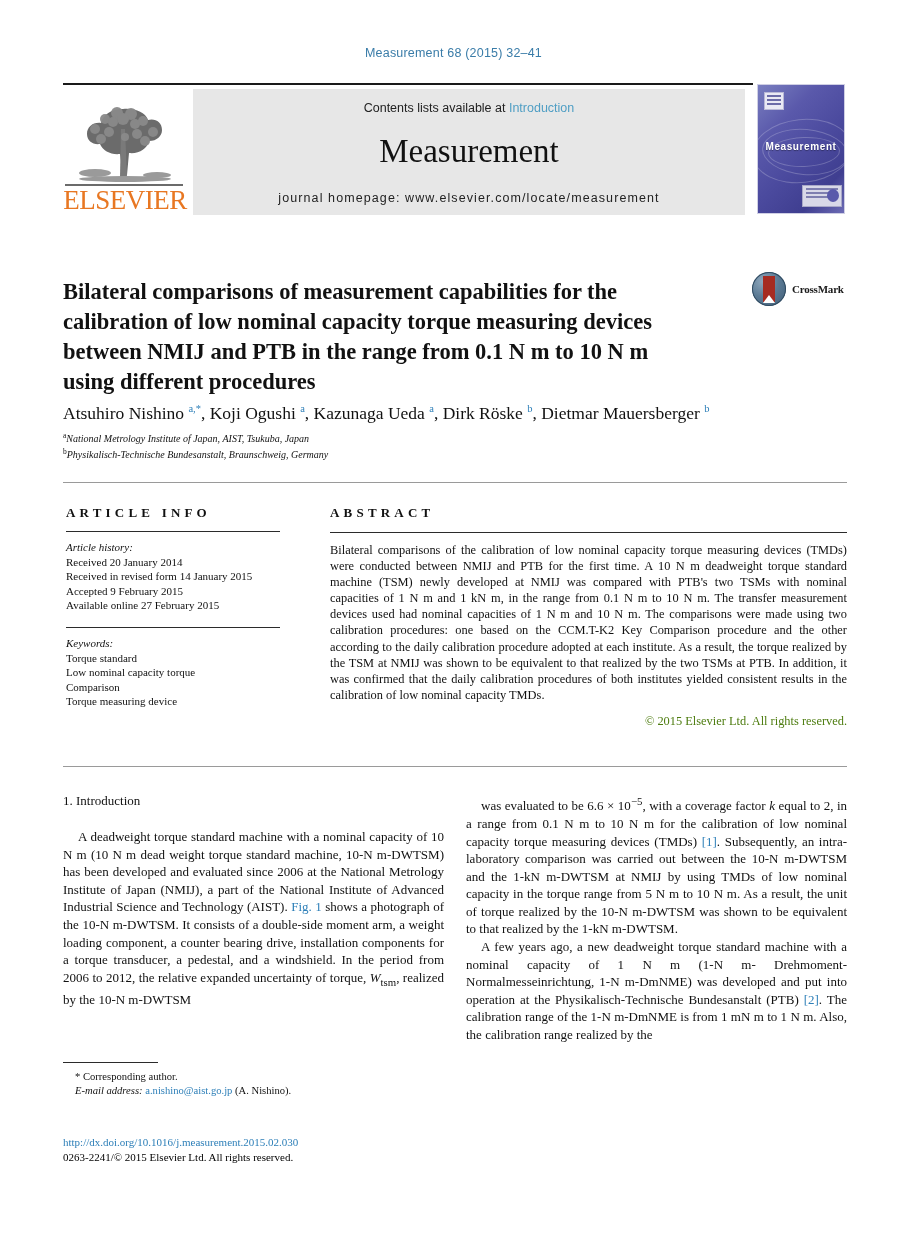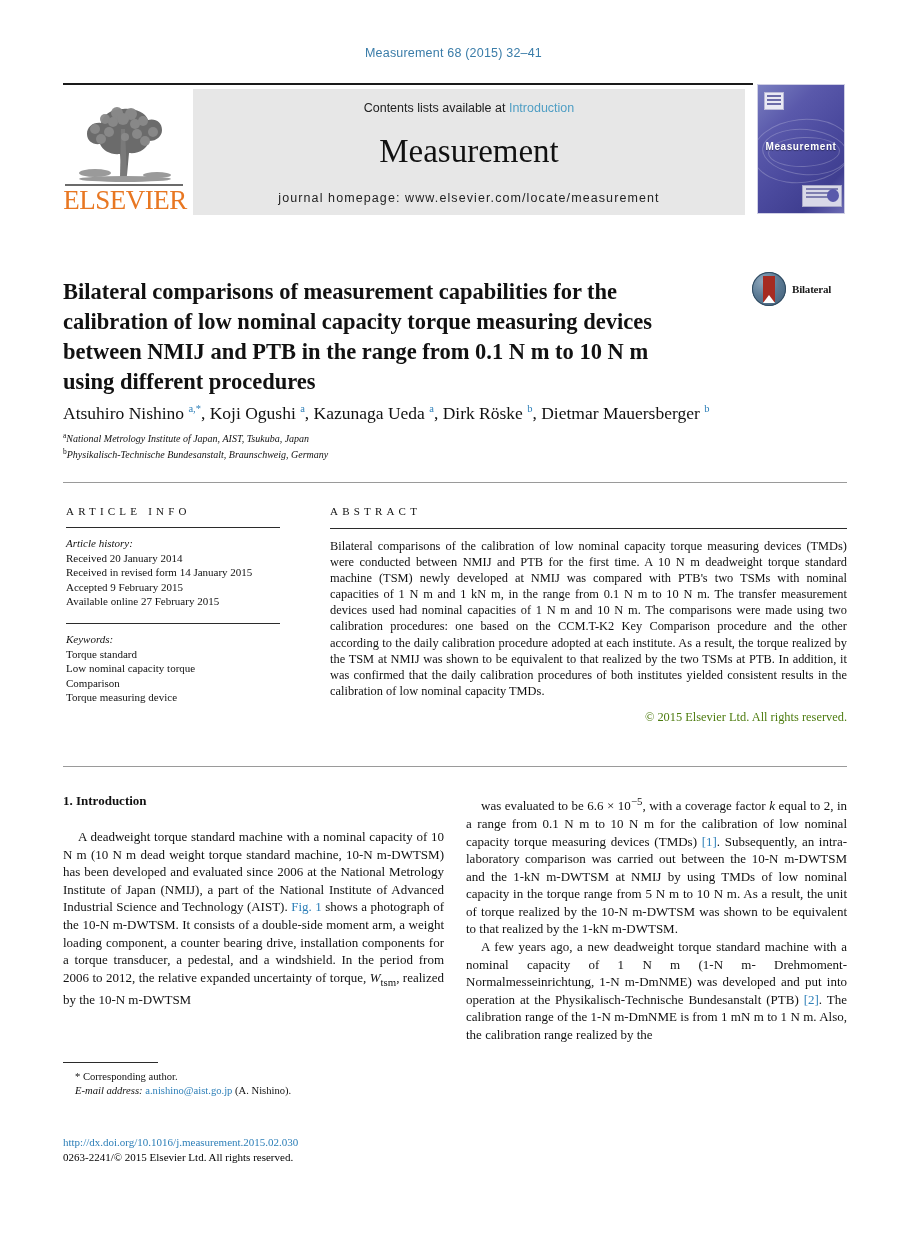--- a/index.html
+++ b/index.html
@@ -279,22 +279,22 @@
   }
   .panel-rule-bottom {
     position: absolute;
     left: 63px; top: 766px;
     width: 784px; height: 1px;
     background: #9a9a9a;
   }
 
   .sec-head {
     font-family: "Liberation Serif", serif;
-    font-weight: normal;
-    font-size: 11px;
+    font-weight: bold;
+    font-size: 13px;
     letter-spacing: 4.2px;
     color: #111;
   }
   .info-col {
     position: absolute;
     left: 66px; top: 505px;
     width: 214px;
   }
   .info-rule {
     width: 214px; height: 1px;
@@ -341,21 +341,21 @@
     left: 63px; top: 793px;
     width: 381px;
   }
   .col-right {
     position: absolute;
     left: 466px; top: 793px;
     width: 381px;
   }
   .body-head {
     font-family: "Liberation Serif", serif;
-    font-weight: bold;
+    font-weight: normal;
     font-size: 13px;
     color: #111;
     margin-bottom: 19px;
   }
   .body-p {
     font-family: "Liberation Serif", serif;
     font-size: 13px;
     line-height: 17.6px;
     text-align: justify;
     color: #111;
@@ -468,21 +468,21 @@
     </div>
   </div>
 
   <h1 class="title">Bilateral comparisons of measurement capabilities for the calibration of low nominal capacity torque measuring devices between NMIJ and PTB in the range from 0.1 N m to 10 N m using different procedures</h1>
 
   <div class="crossmark">
     <div class="cm-badge">
       <div class="cm-inner-white"></div>
       <div class="cm-ribbon"></div>
     </div>
-    <div class="cm-text">Bilateral</div>
+    <div class="cm-text">CrossMark</div>
   </div>
 
   <div class="authors">Atsuhiro Nishino <sup>a,*</sup>, Koji Ogushi <sup>a</sup>, Kazunaga Ueda <sup>a</sup>, Dirk Röske <sup>b</sup>, Dietmar Mauersberger <sup>b</sup></div>
   <div class="affil">
     <div><sup>a</sup><span>National Metrology Institute of Japan, AIST, Tsukuba, Japan</span></div>
     <div><sup>b</sup><span>Physikalisch-Technische Bundesanstalt, Braunschweig, Germany</span></div>
   </div>
 
   <div class="panel-rule-top"></div>
   <div class="panel-rule-bottom"></div>

